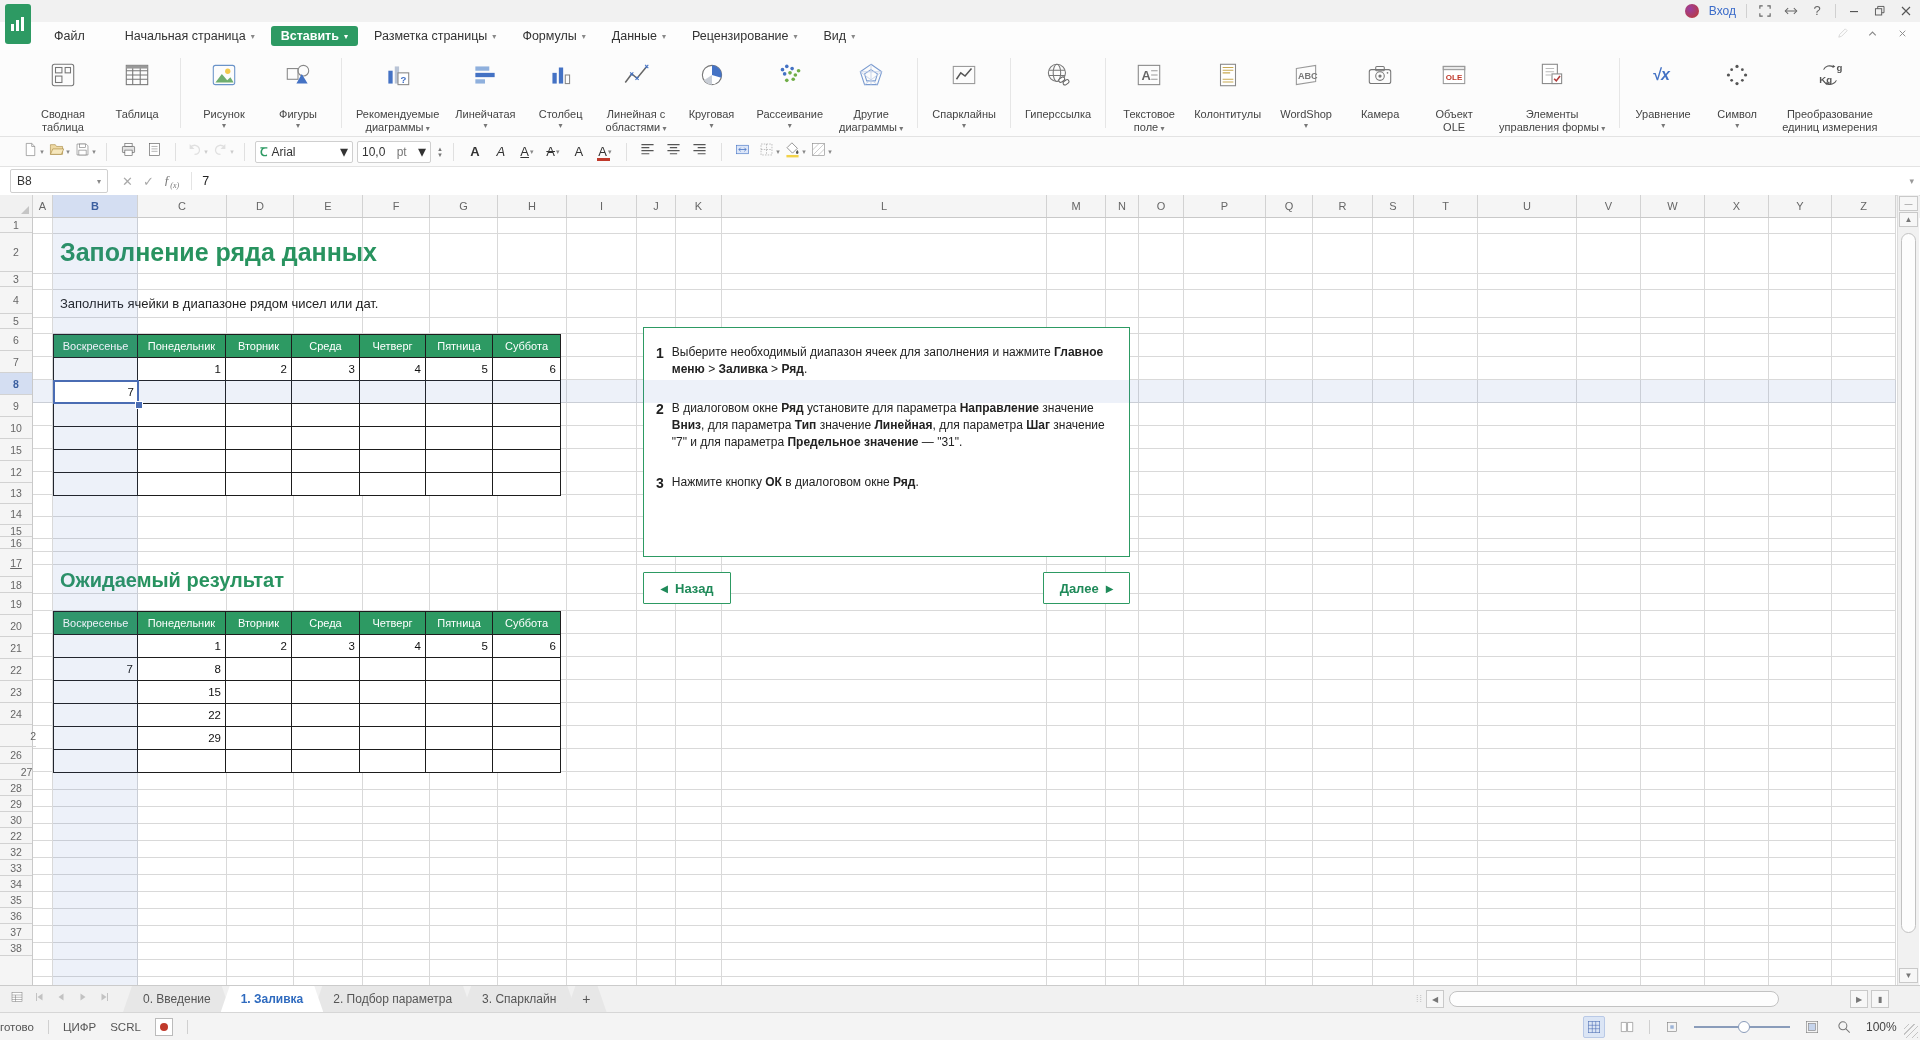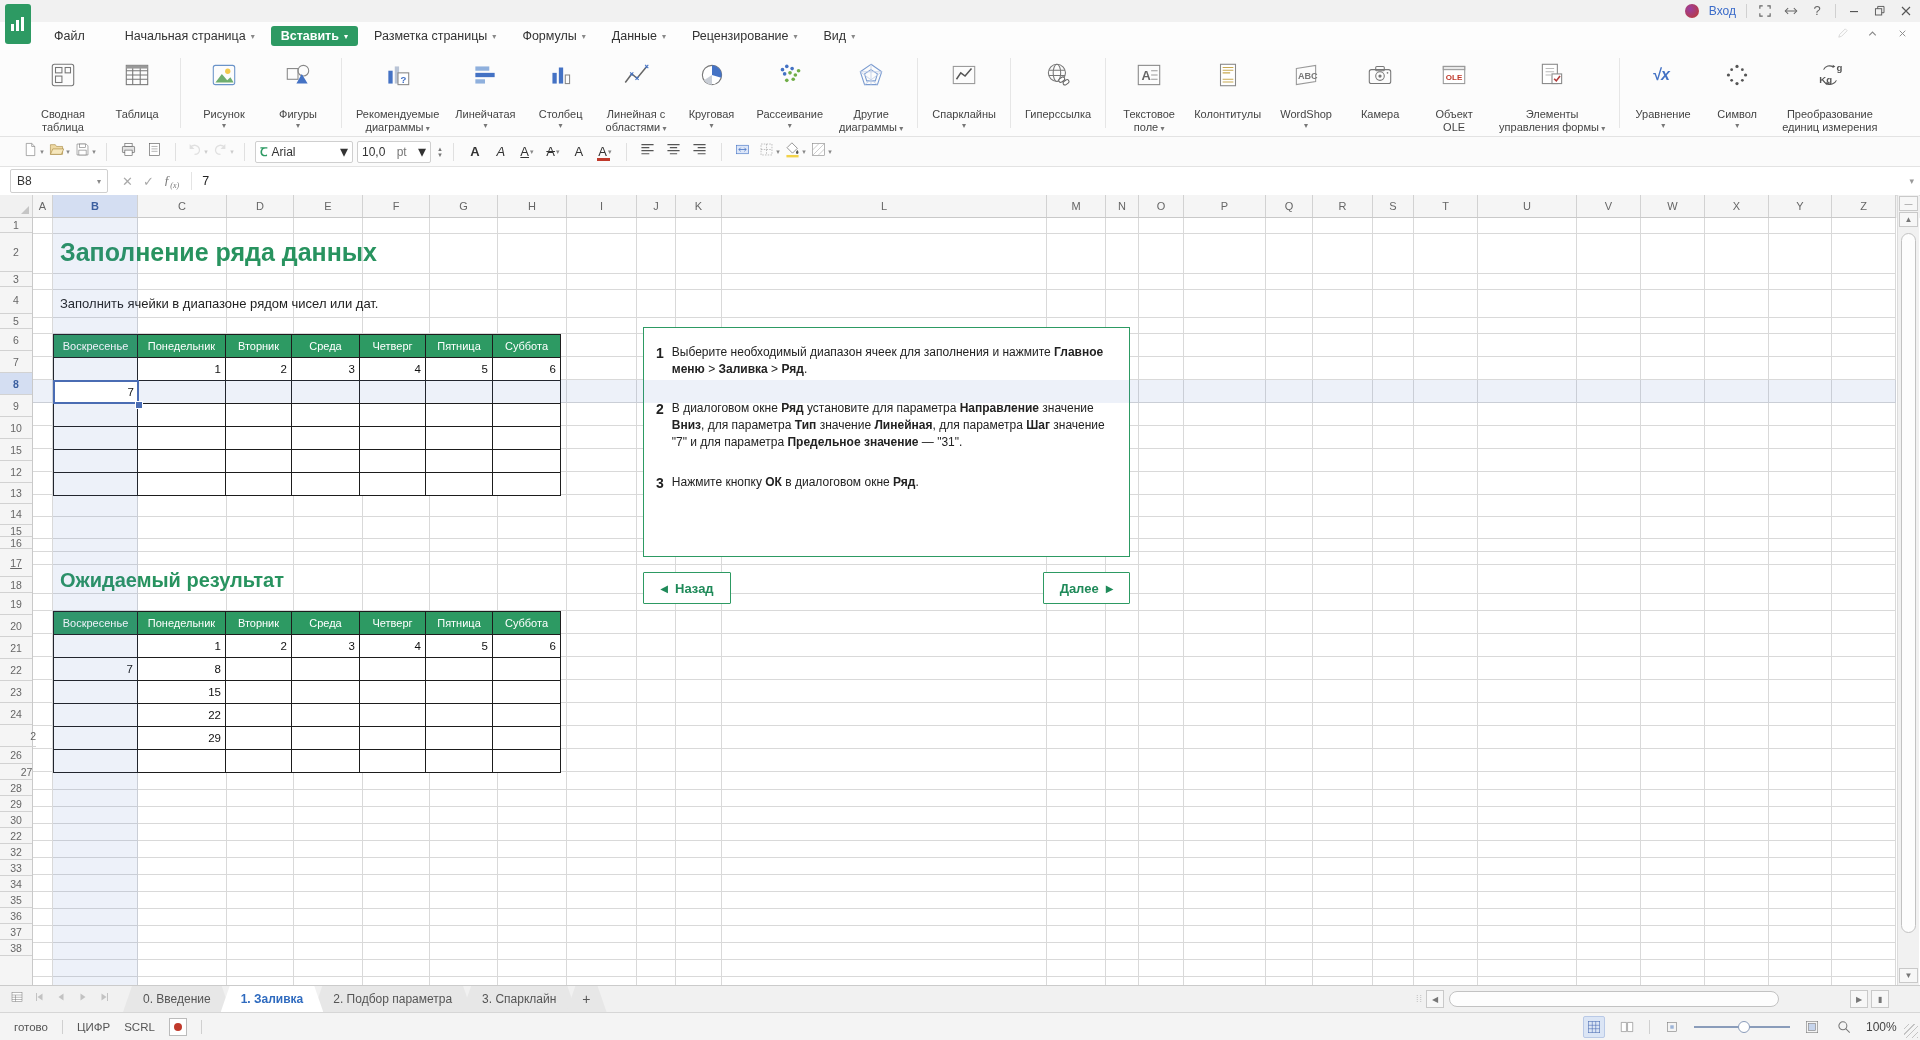--- a/index.html
+++ b/index.html
@@ -119,21 +119,21 @@
   .stab.add{padding:0 16px;font-size:14px;color:#555;}
   .hscroll{position:absolute;right:14px;top:3px;width:490px;height:20px;display:flex;align-items:center;gap:3px;}
   .hs-grip{color:#bbb;font-size:9px;letter-spacing:1px;}
   .hs-btn{width:18px;height:18px;border:1px solid #c9c9c9;background:#f7f7f7;display:flex;align-items:center;justify-content:center;font-size:8px;color:#777;box-sizing:border-box;}
   .hs-track{position:relative;width:400px;height:18px;}
   .hs-thumb{position:absolute;left:2px;top:1px;width:330px;height:16px;background:#fdfdfd;border:1px solid #c2c2c2;border-radius:8px;box-sizing:border-box;}
 
   
   .statusbar{position:absolute;left:0;top:1012px;width:1920px;height:28px;background:#f4f4f4;border-top:1px solid #d6d6d6;
              display:flex;align-items:center;font-size:11.5px;color:#555;box-sizing:border-box;}
-  .sb-left{display:flex;align-items:center;gap:14px;padding-left:14px;}
+  .sb-left{display:flex;align-items:center;gap:14px;}
   .recbox{width:16px;height:16px;border:1px solid #bbb;background:#fff;display:flex;align-items:center;justify-content:center;}
   .recdot{width:8px;height:8px;border-radius:50%;background:#c0392b;}
   .sb-right{position:absolute;right:18px;display:flex;align-items:center;gap:12px;}
   .sb-ico{width:20px;height:20px;display:flex;align-items:center;justify-content:center;border-radius:2px;}
   .sb-ico svg{width:16px;height:16px;}
   .sb-ico.active{background:#dbe5f5;border:1px solid #b9c9e6;}
   .slider{position:relative;width:96px;height:20px;}
   .slider .track{position:absolute;left:0;right:0;top:9px;height:2px;background:#8a9cba;}
   .slider .thumb{position:absolute;left:44px;top:4px;width:12px;height:12px;border-radius:50%;background:#fff;border:1px solid #8a9cba;box-sizing:border-box;}
   .zoomtext{font-size:12px;color:#444;min-width:36px;}

